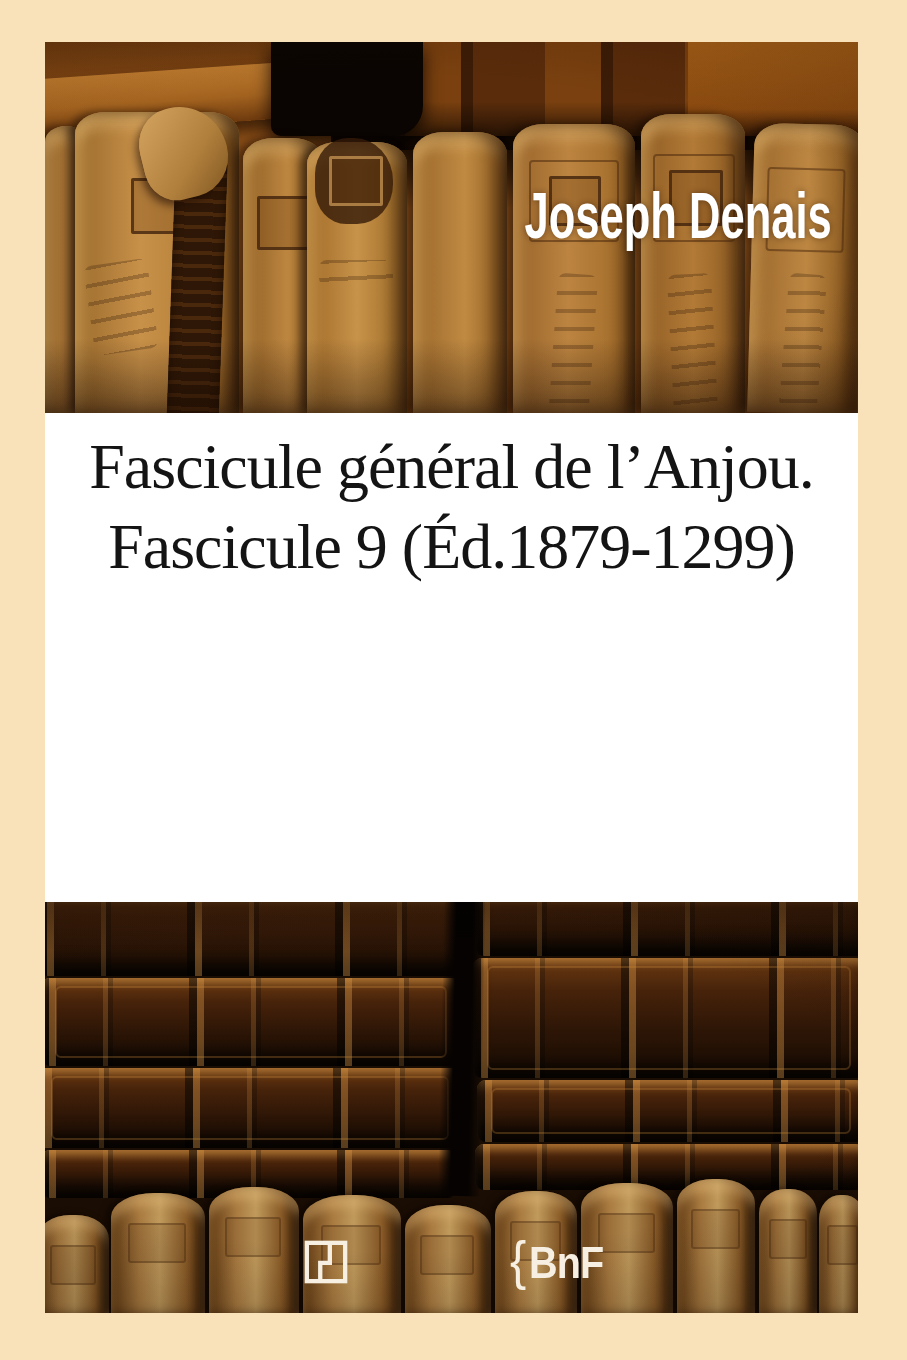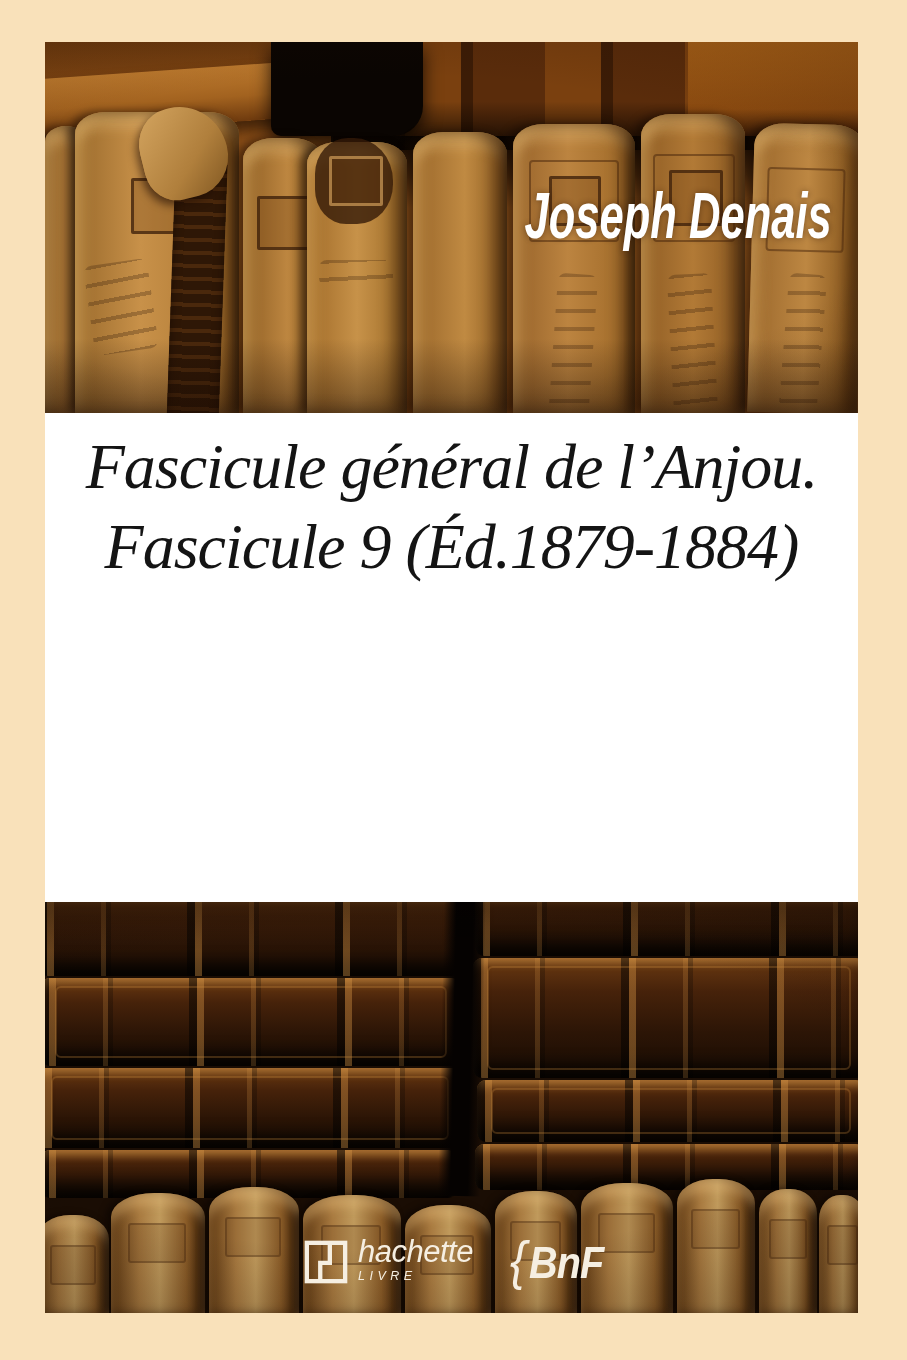--- a/index.html
+++ b/index.html
@@ -2,21 +2,21 @@
 <html><head>
 <meta charset="utf-8">
 <style>
   html,body{margin:0;padding:0;}
   body{
     width:907px;height:1360px;position:relative;overflow:hidden;
     background:#f9e1ba;
     font-family:"Liberation Sans",sans-serif;
   }
   .abs{position:absolute;}
-  .page{position:absolute;left:45px;top:42px;width:813px;height:1271px;font-style:italic;}
+  .page{position:absolute;left:45px;top:42px;width:813px;height:1271px;}
 
   
   .photo-top{
     position:relative;width:813px;height:371px;overflow:hidden;
     background:linear-gradient(180deg,#6d3a0e 0%,#8a4d16 18%,#9a5a1e 55%,#8a4c14 100%);
   }
   .books-above{
     left:288px;right:0;top:0;height:108px;
     background:
       linear-gradient(180deg,rgba(0,0,0,0) 55%,rgba(5,2,0,.85) 100%),
@@ -190,21 +190,21 @@
     </div>
 
     <div class="abs vignette-top"></div>
 
     <p class="author">Joseph Denais</p>
   </div>
 
   <div class="band-white">
     <div class="title">
       <div>Fascicule général de l’Anjou.</div>
-      <div>Fascicule 9 (Éd.1879-1884)</div>
+      <div>Fascicule 9 (Éd.1879-1299)</div>
     </div>
   </div>
 
   <div class="photo-bottom">
 
     <div class="row" style="left:-6px;top:-8px;width:422px;height:82px;"></div>
     <div class="row ornate" style="left:-4px;top:76px;width:420px;height:88px;"></div>
     <div class="row ornate" style="left:-8px;top:166px;width:426px;height:80px;"></div>
     <div class="row" style="left:-4px;top:248px;width:416px;height:48px;"></div>
 
@@ -227,24 +227,20 @@
     <div class="vs" style="left:774px;width:46px;height:118px;"></div>
 
     <div class="abs vignette-bottom"></div>
 
     <div class="logos">
       <div class="hachette">
         <svg width="46" height="46" viewBox="0 0 48 48" fill="none" stroke="#f6efe2" stroke-width="4.5">
           <rect x="4" y="4" width="40" height="40"></rect>
           <path d="M28 4 V25 H18 V44"></path>
         </svg>
-        <span class="hachette-text">
-          <span class="hachette-word">hachette</span>
-          <span class="hachette-sub">LIVRE</span>
-        </span>
       </div>
       <div class="bnf">
         <span class="bnf-brace">{</span>
         <span class="bnf-word">BnF</span>
       </div>
     </div>
   </div>
 
 </div>
 

